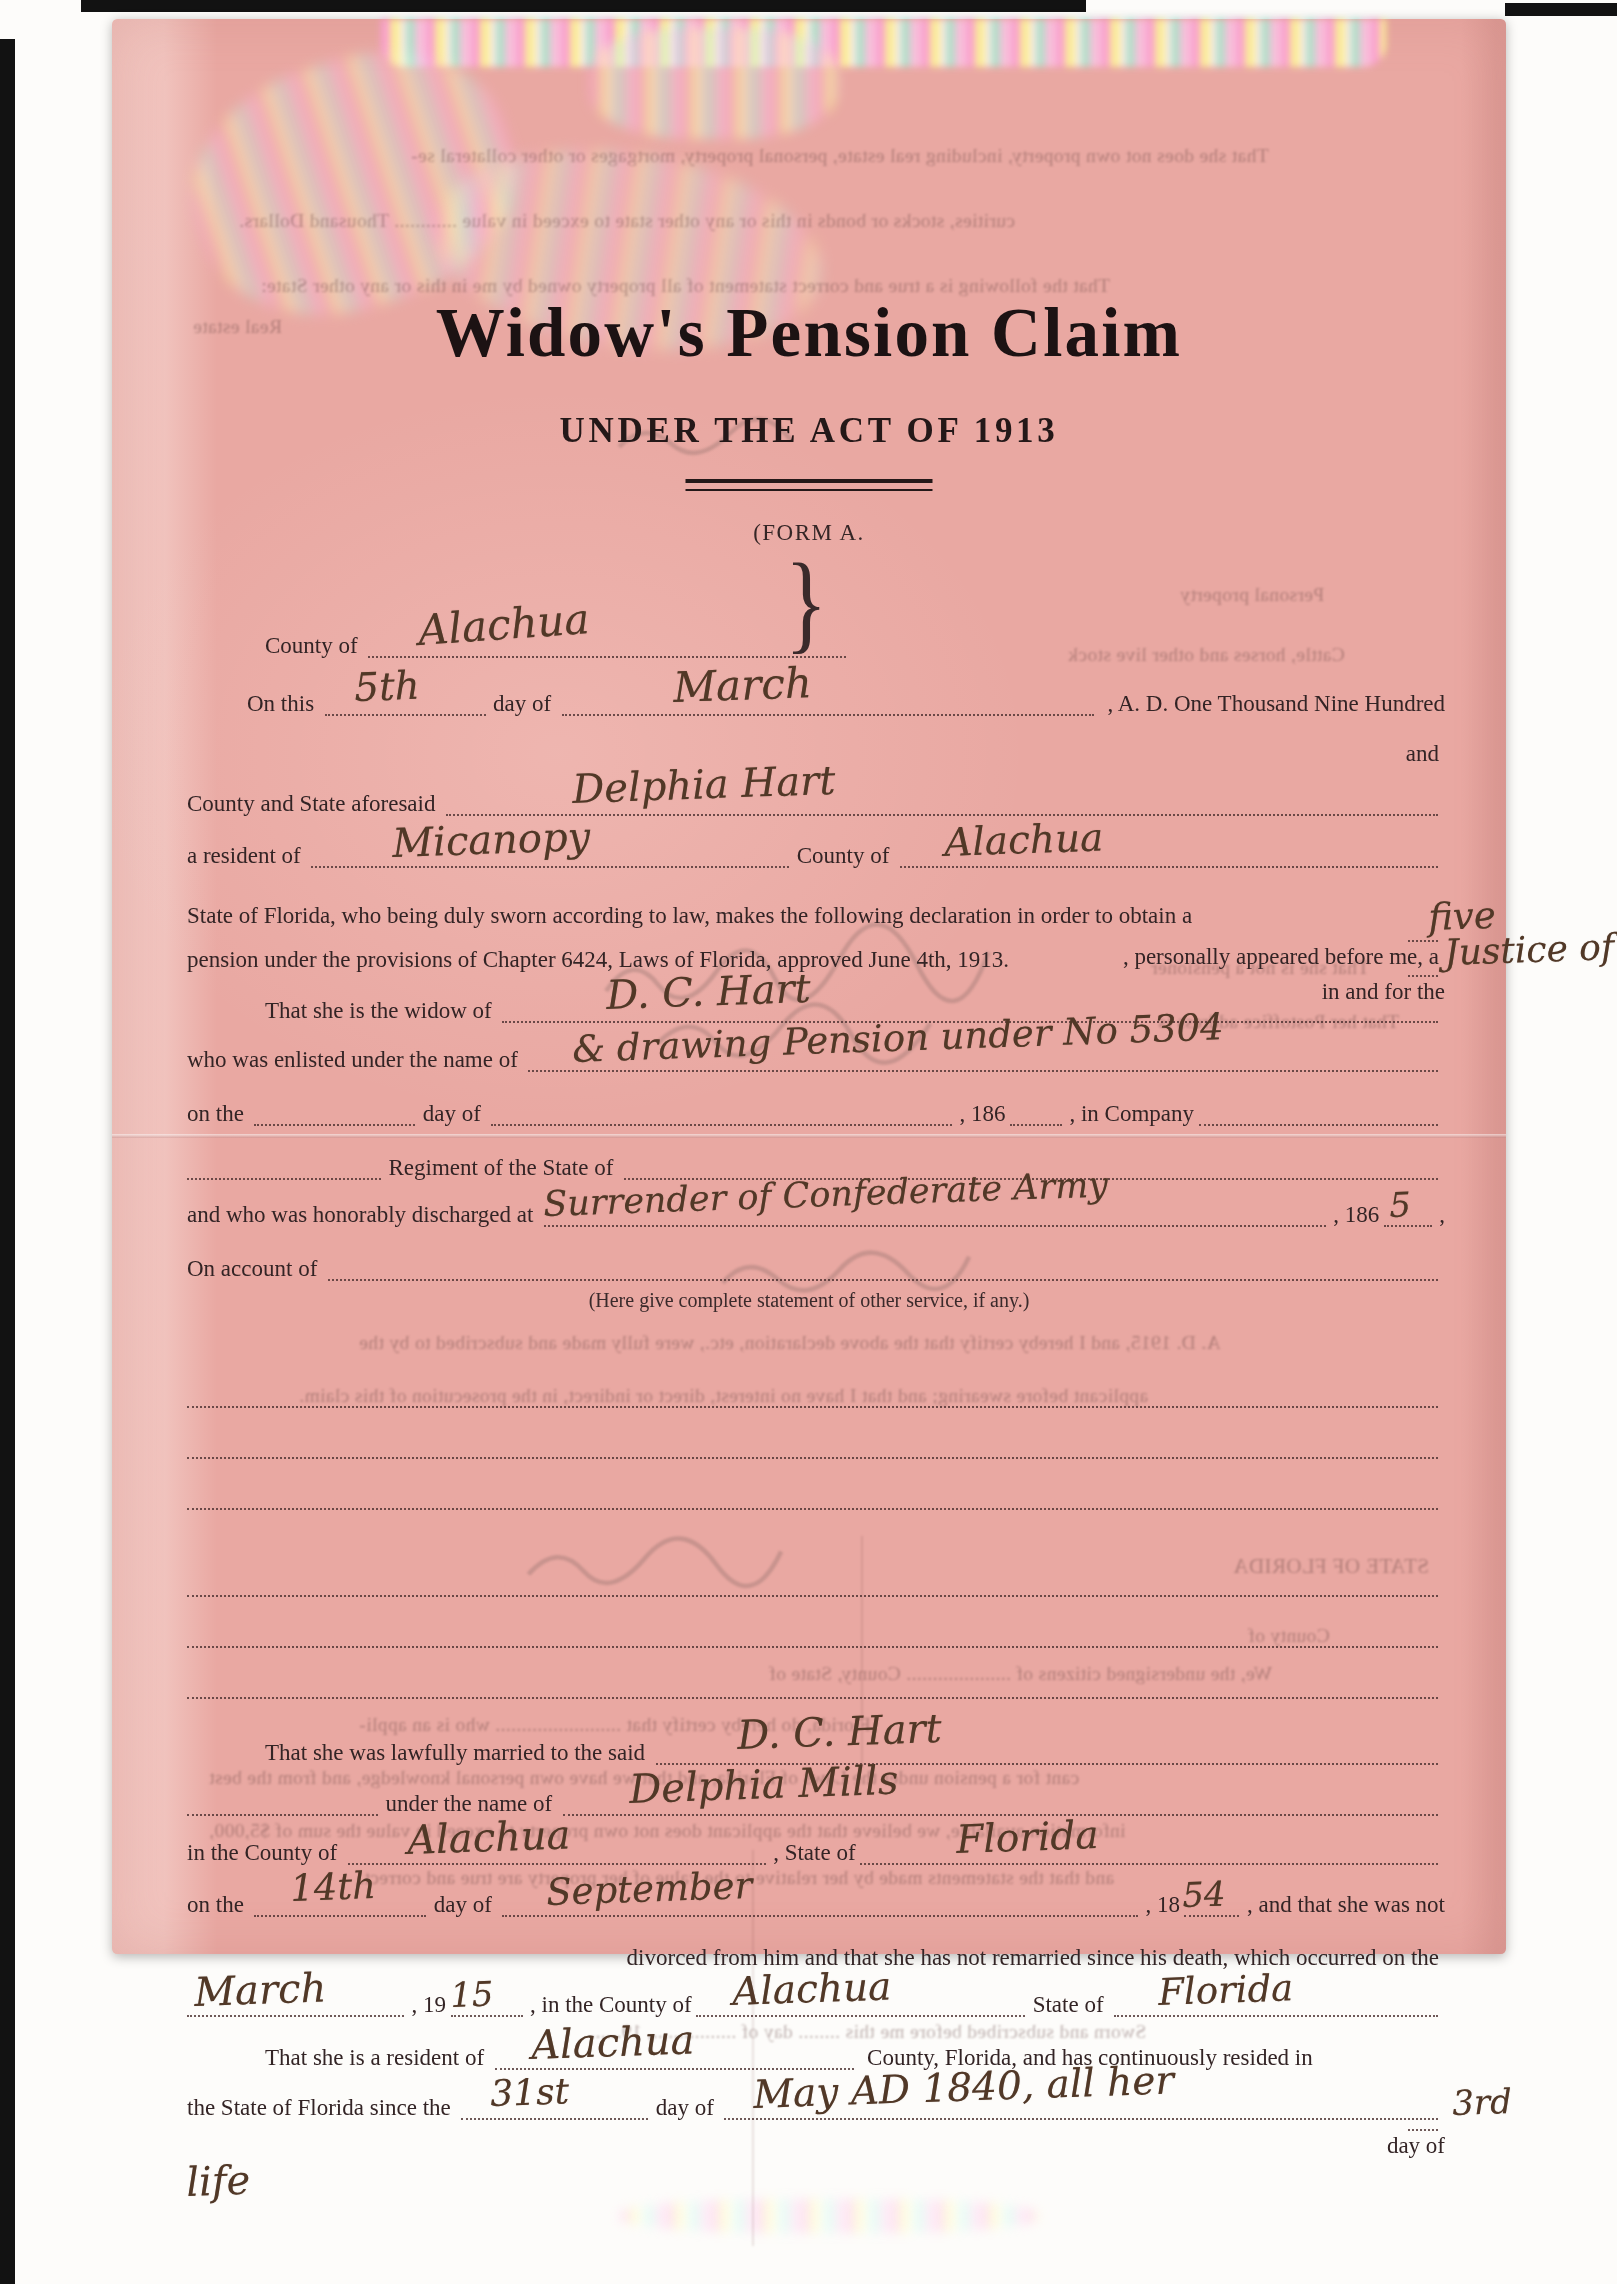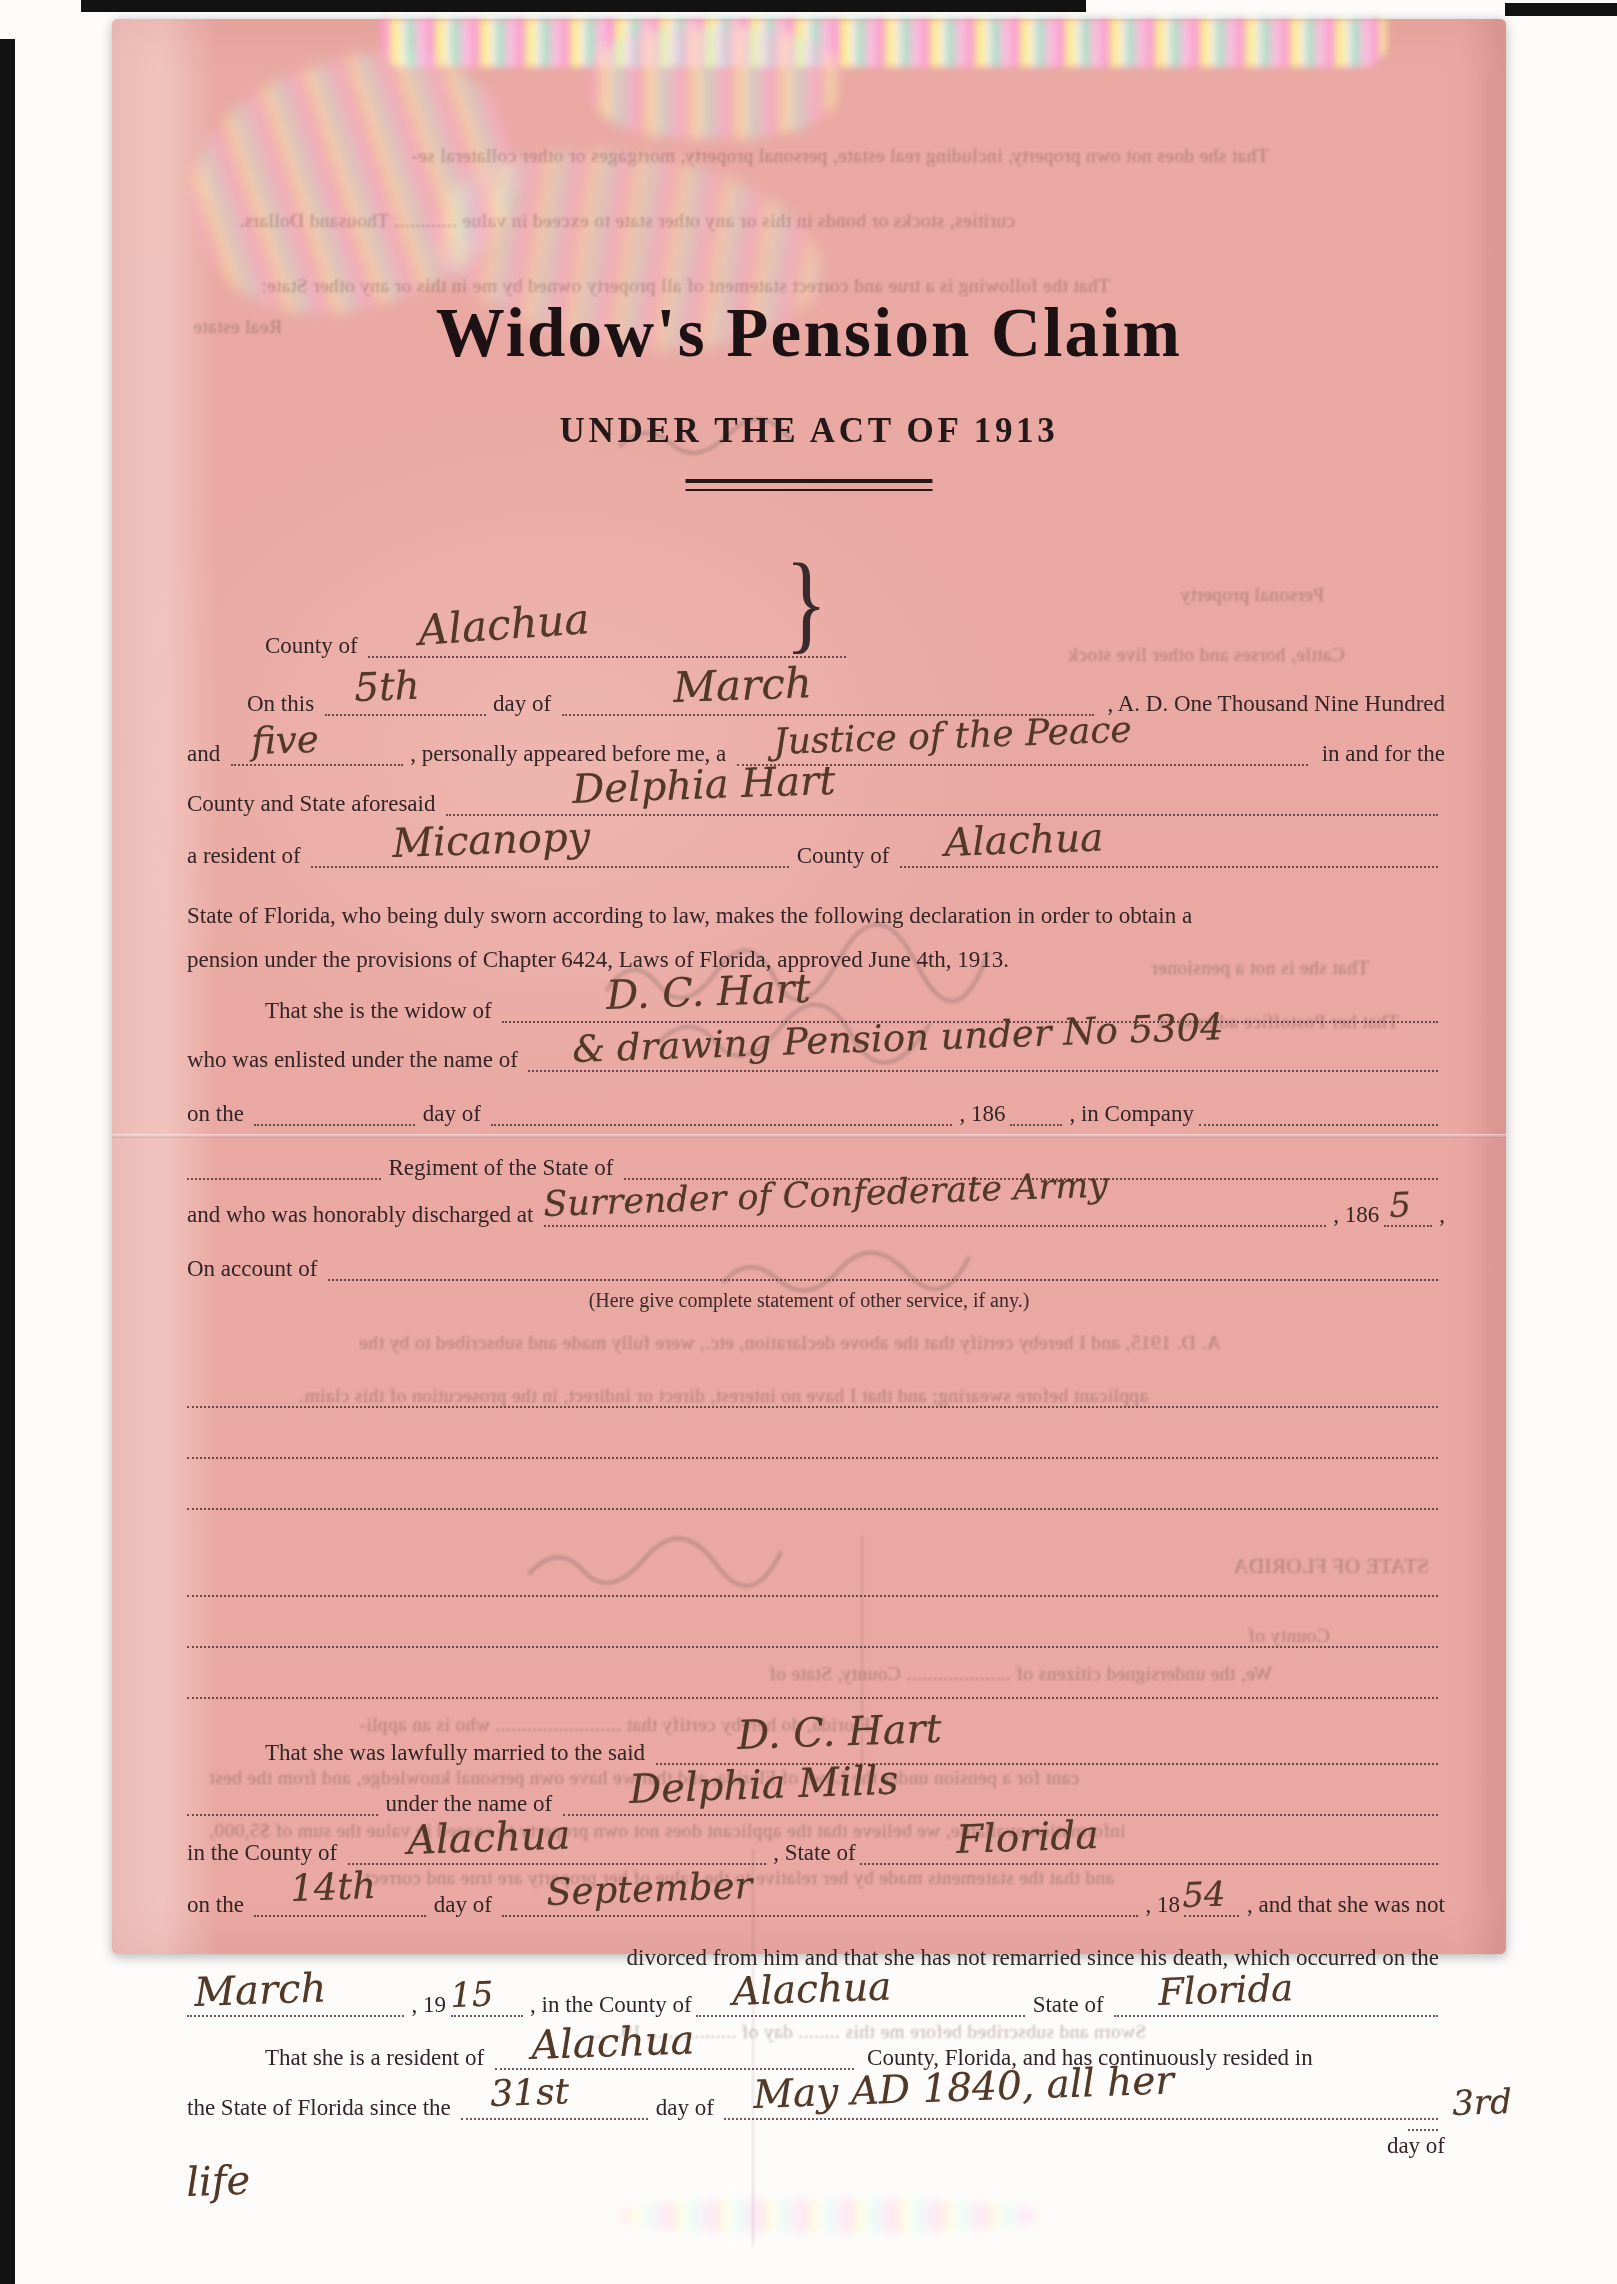--- a/index.html
+++ b/index.html
@@ -99,20 +99,21 @@
       <path d="M700,1580 q50,-50 90,0 t100,-25 t110,15 t120,-20"></path>
       <path d="M800,1950 q40,-45 85,-5 t95,-15 t105,5 t95,-25"></path>
       <path d="M500,2400 q45,-50 85,-5 t95,-20 t110,10 t100,-20"></path>
       <path d="M640,660 q40,-40 80,-5 t90,-15 t95,10"></path>
     </g>
   </svg>
 
   <div class="title" style="top:275px;">Widow's Pension Claim</div>
   <div class="subtitle" style="top:392px;">UNDER THE ACT OF 1913</div>
   <div class="dblrule" style="top:460px;"></div>
+  <div class="formlabel" style="top:501px;">(FORM A.</div>
 
 
   <div class="row ind" style="top:614px;">
     <span class="lbl">County of</span>
     <span class="fill f0" style="flex-basis:478px;">
       <span class="hand" style="left:52px;font-size:42px;transform:rotate(-4deg);">Alachua</span>
     </span>
     <span class="brace" style="left:598px;top:-81px;">}</span>
   </div>
 
@@ -121,21 +122,21 @@
     <span class="fill f0" style="flex-basis:161px;">
       <span class="hand" style="left:30px;font-size:39px;bottom:3px;">5th</span>
     </span>
     <span class="lbl">day of</span>
     <span class="fill">
       <span class="hand" style="left:112px;font-size:42px;bottom:1.5px;">March</span>
     </span>
     <span class="lbl aft">, A. D. One Thousand Nine Hundred</span>
   </div>
 
-  <div class="row" style="top:722px;">
+  <div class="row" style="top:722px;flex-direction:column;">
     <span class="lbl">and</span>
     <span class="fill f0" style="flex-basis:172px;">
       <span class="hand" style="left:21px;font-size:37px;">five</span>
     </span>
     <span class="lbl">, personally appeared before me, a</span>
     <span class="fill">
       <span class="hand" style="left:37px;font-size:36px;bottom:1.5px;">Justice of the Peace</span>
     </span>
     <span class="lbl aft">in and for the</span>
   </div>

